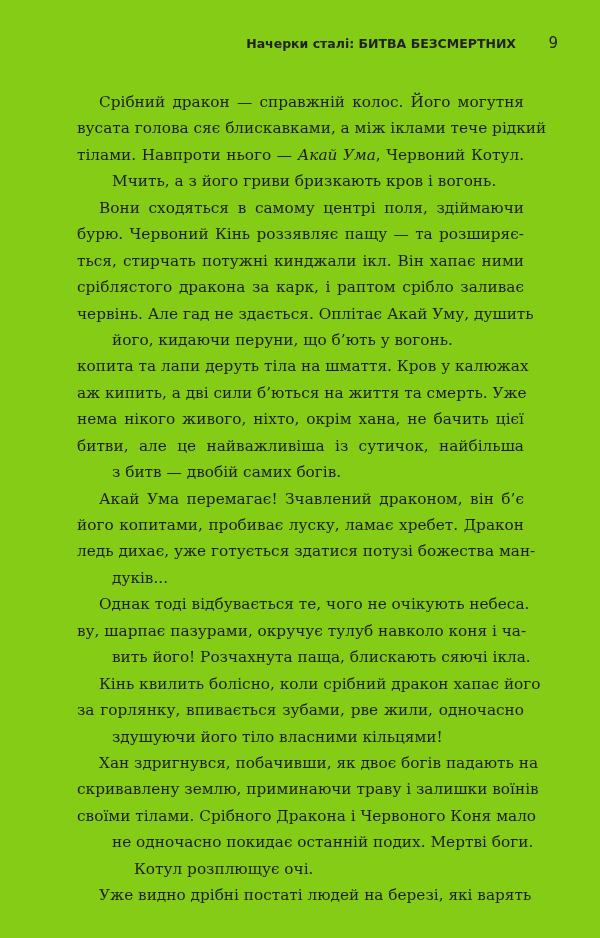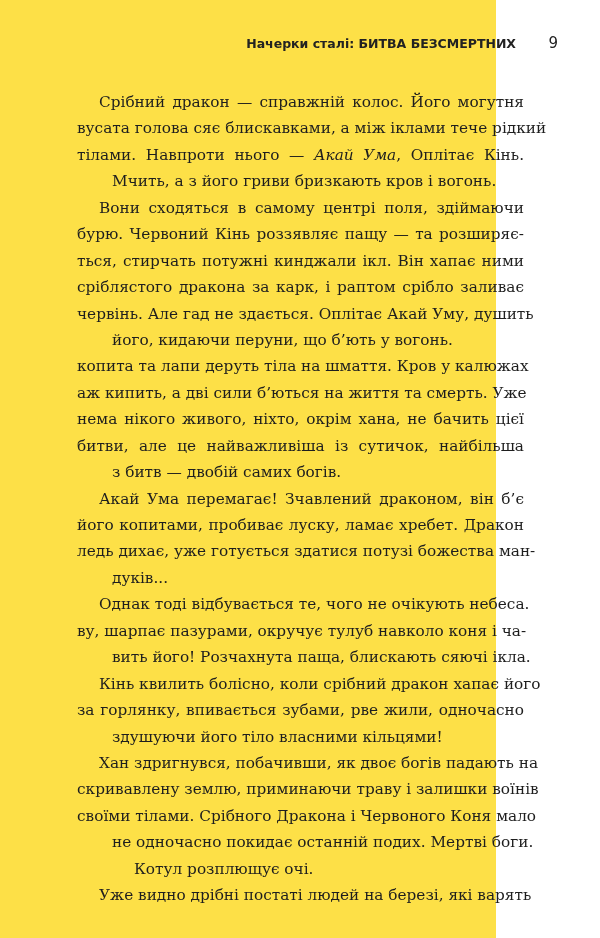--- a/index.html
+++ b/index.html
@@ -1,20 +1,20 @@
 <!DOCTYPE html>
 <html><head>
 <meta charset="utf-8">
 <style>
   html, body { margin: 0; padding: 0; }
   body {
     width: 600px; height: 938px; background: #ffffff; overflow: hidden;
     position: relative; color: #1e1e1e;
   }
-  .page { position: absolute; left: 0; top: 0; width: 496px; height: 938px; background: #fde047; }
+  .page { position: absolute; left: 0; top: 0; width: 600px; height: 938px; background: #84cc16; }
   .running-head {
     position: absolute; top: 36px; left: 0; width: 600px; height: 20px;
   }
   .rh-title {
     position: absolute; right: 84px; top: 0;
     font-family: "DejaVu Sans", sans-serif; font-size: 12.5px; font-weight: bold;
     color: #222; letter-spacing: 0px;
   }
   .rh-page {
     position: absolute; right: 42px; top: -2px;
@@ -38,21 +38,21 @@
 
 <div class="page">
   <div class="running-head">
     <span class="rh-title">Начерки сталі: БИТВА БЕЗСМЕРТНИХ</span>
     <span class="rh-page">9</span>
   </div>
 
   <div class="body-text" id="body-text">
       <span class="line indent">Срібний дракон — справжній колос. Його могутня</span>
       <span class="line">вусата голова сяє блискавками, а між іклами тече рідкий</span>
-      <span class="line"><span>тілами. Навпроти нього — </span><span class="it">Акай Ума</span><span>, Оплітає Кінь.</span></span>
+      <span class="line"><span>тілами. Навпроти нього — </span><span class="it">Акай Ума</span><span>, Червоний Котул.</span></span>
       <span class="line last">Мчить, а з його гриви бризкають кров і вогонь.</span>
       <span class="line indent">Вони сходяться в самому центрі поля, здіймаючи</span>
       <span class="line">бурю. Червоний Кінь роззявляє пащу — та розширяє-</span>
       <span class="line">ться, стирчать потужні кинджали ікл. Він хапає ними</span>
       <span class="line">сріблястого дракона за карк, і раптом срібло заливає</span>
       <span class="line">червінь. Але гад не здається. Оплітає Акай Уму, душить</span>
       <span class="line last">його, кидаючи перуни, що б’ють у вогонь.</span>
       <span class="line">копита та лапи деруть тіла на шмаття. Кров у калюжах</span>
       <span class="line">аж кипить, а дві сили б’ються на життя та смерть. Уже</span>
       <span class="line">нема нікого живого, ніхто, окрім хана, не бачить цієї</span>

